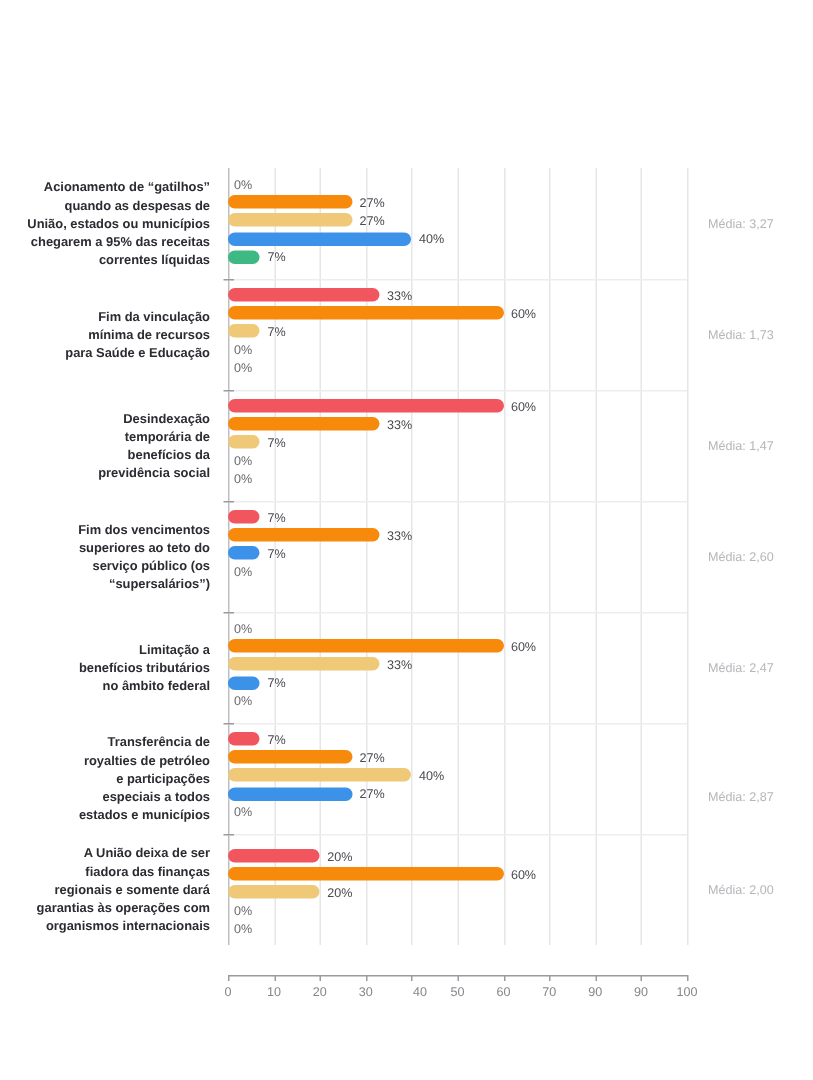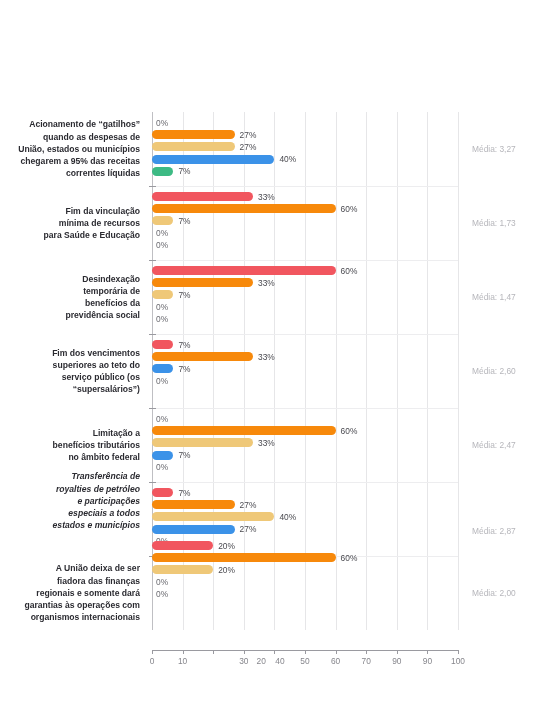--- a/index.html
+++ b/index.html
@@ -111,21 +111,21 @@
         </div>
         <div class="lblrow" style="position: absolute; top: 148px; height: 74px; width: 146px;">
           <div class="lbltext">Desindexação<br>temporária de<br>benefícios da<br>previdência social</div>
         </div>
         <div class="lblrow" style="position: absolute; top: 222px; height: 74px; width: 146px;">
           <div class="lbltext">Fim dos vencimentos<br>superiores ao teto do<br>serviço público (os<br>“supersalários”)</div>
         </div>
         <div class="lblrow" style="position: absolute; top: 296px; height: 74px; width: 146px;">
           <div class="lbltext">Limitação a<br>benefícios tributários<br>no âmbito federal</div>
         </div>
-        <div class="lblrow" style="position: absolute; top: 352px; height: 74px; width: 146px; font-style: italic;">
+        <div class="lblrow" style="position: absolute; top: 370px; height: 74px; width: 146px;">
           <div class="lbltext">Transferência de<br>royalties de petróleo<br>e participações<br>especiais a todos<br>estados e municípios</div>
         </div>
         <div class="lblrow" style="position: absolute; top: 444px; height: 74px; width: 146px;">
           <div class="lbltext">A União deixa de ser<br>fiadora das finanças<br>regionais e somente dará<br>garantias às operações com<br>organismos internacionais</div>
         </div>
       </div>
     <div class="plotcol">
       <div class="plot" id="plot" style="height: 518px;">
         <div id="gridlines">
             <div class="gridline axis0" style="left: 0px;"></div>
@@ -274,21 +274,21 @@
                 <div class="bar" style="width: 82.62px; background: rgb(59, 146, 232);"></div>
                 <span class="barval">27%</span>
               </div>
               <div class="barrow">
                 <div class="bar" style="width: 0px; background: rgb(61, 186, 132);"></div>
                 <span class="barval zero">0%</span>
               </div>
             </div>
             <div class="group-sep" style="top: 444px;"></div>
             <div class="tickmark" style="top: 444px;"></div>
-            <div class="bars" style="top: 429px;">
+            <div class="bars" style="top: 454px;">
               <div class="barrow">
                 <div class="bar" style="width: 61.2px; background: rgb(241, 86, 95);"></div>
                 <span class="barval">20%</span>
               </div>
               <div class="barrow">
                 <div class="bar" style="width: 183.6px; background: rgb(247, 137, 11);"></div>
                 <span class="barval">60%</span>
               </div>
               <div class="barrow">
                 <div class="bar" style="width: 61.2px; background: rgb(239, 200, 120);"></div>
@@ -317,21 +317,21 @@
       </div>
   </div>
 
   <div class="xaxis" id="xaxis">
     <div class="line"></div>
   <div class="xtick" style="left: 0px;"></div>
       <div class="xlab" style="left: 0px;">0</div>
       <div class="xtick" style="left: 30.6px;"></div>
       <div class="xlab" style="left: 30.6px;">10</div>
       <div class="xtick" style="left: 61.2px;"></div>
-      <div class="xlab" style="left: 61.2px; margin-left: 48px;">20</div>
+      <div class="xlab" style="left: 61.2px;">20</div>
       <div class="xtick" style="left: 91.8px;"></div>
       <div class="xlab" style="left: 91.8px;">30</div>
       <div class="xtick" style="left: 122.4px;"></div>
       <div class="xlab" style="left: 116px; margin-left: 12px;">40</div>
       <div class="xtick" style="left: 153px;"></div>
       <div class="xlab" style="left: 153px;">50</div>
       <div class="xtick" style="left: 183.6px;"></div>
       <div class="xlab" style="left: 183.6px;">60</div>
       <div class="xtick" style="left: 214.2px;"></div>
       <div class="xlab" style="left: 214.2px;">70</div>

